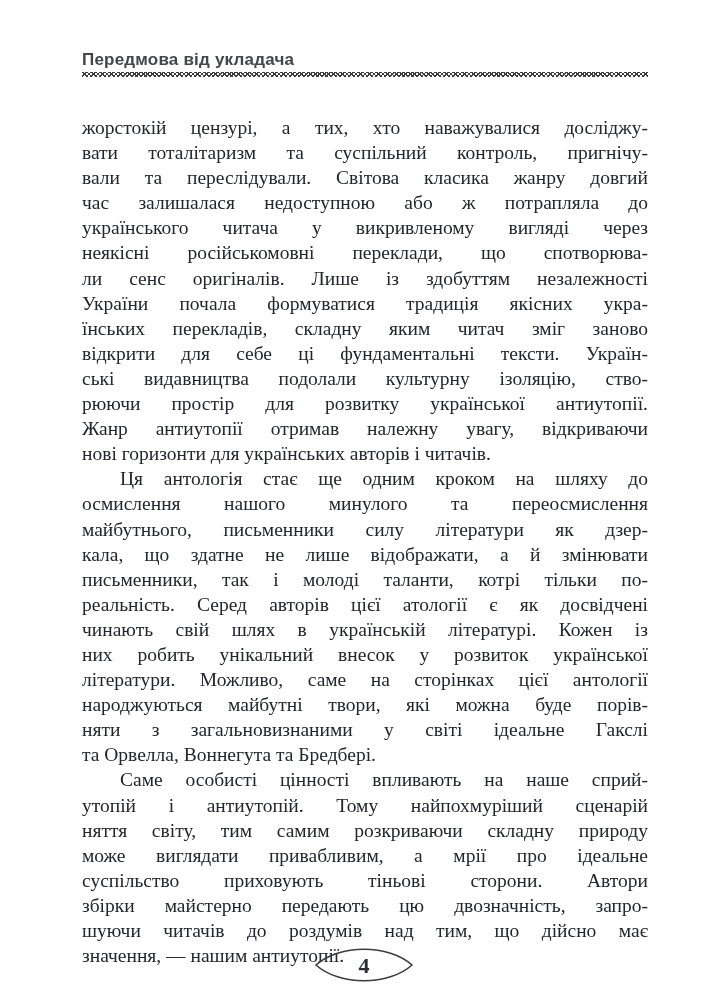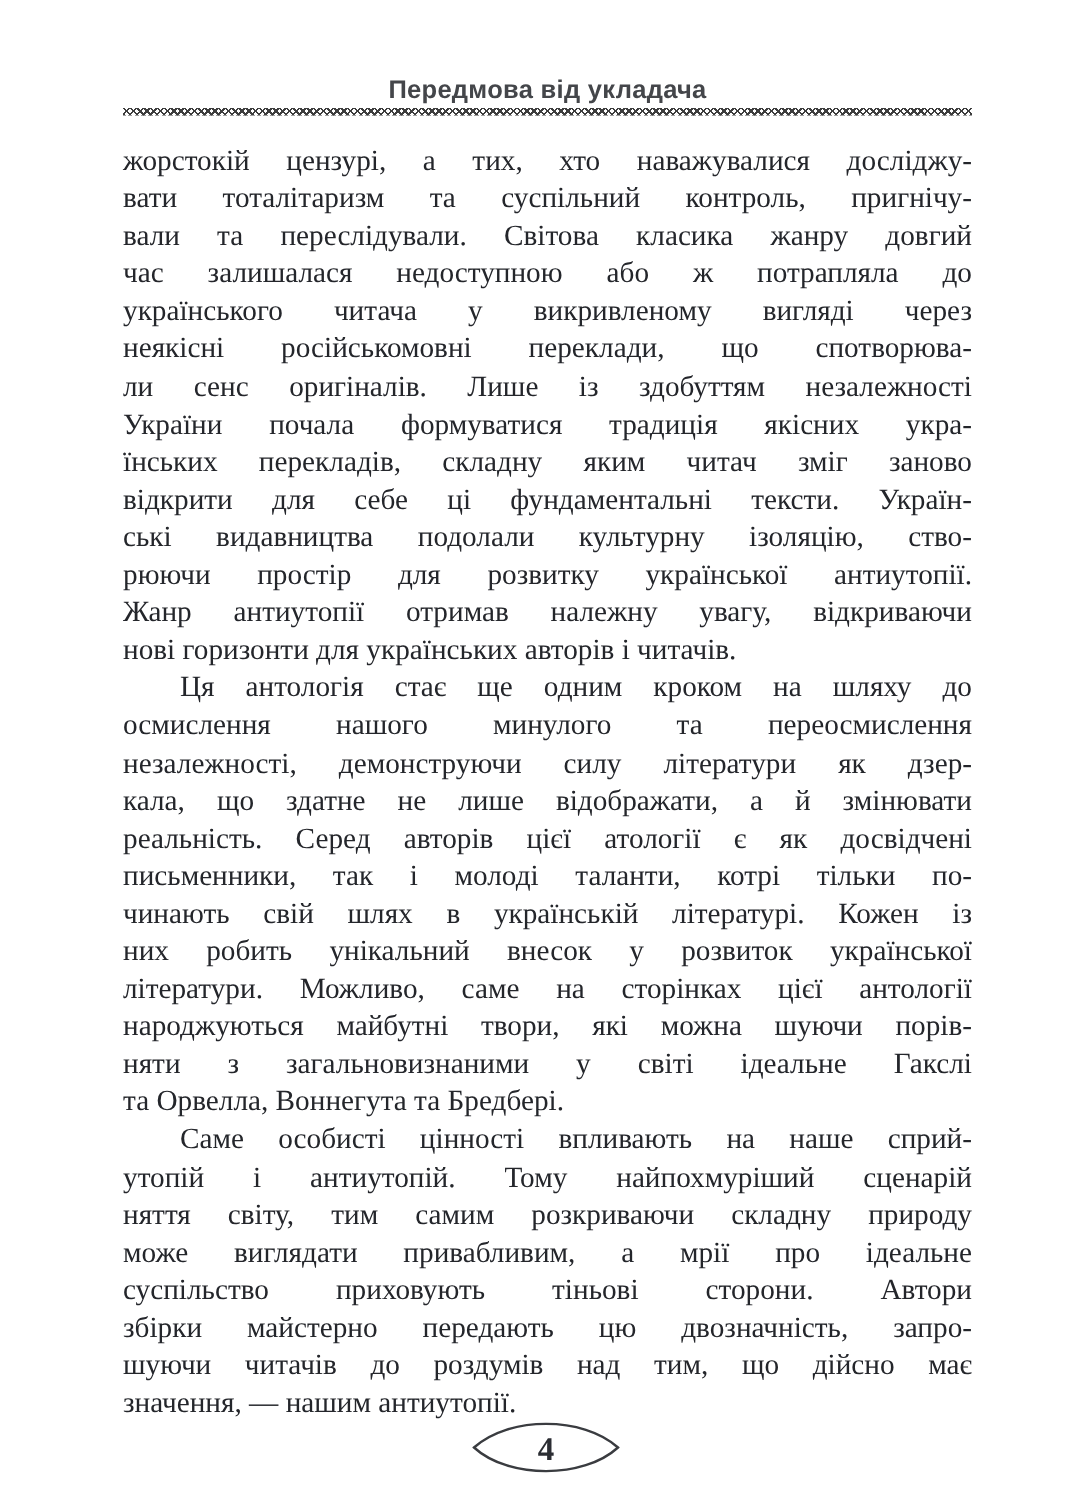--- a/index.html
+++ b/index.html
@@ -27,36 +27,35 @@
 
   
   .running-head {
     margin-top: 50px;
     font-family: "Liberation Sans", "DejaVu Sans", sans-serif;
     font-size: 17px;
     font-weight: bold;
     letter-spacing: 0.2px;
     color: #44464a;
     line-height: 20px;
-    text-align: center;
   }
 
   .ornament-rule {
     margin-top: 2px;
     height: 5px;
     width: 100%;
     background-image:
       repeating-linear-gradient(45deg,  #3d3d3d 0, #3d3d3d 1.2px, transparent 1.2px, transparent 3.2px),
       repeating-linear-gradient(-45deg, #3d3d3d 0, #3d3d3d 1.2px, transparent 1.2px, transparent 3.2px);
     background-size: 100% 100%;
   }
 
   
   .text-block {
-    margin-top: 18px;
+    margin-top: 38px;
   }
 
   .para { }
 
   .line {
     font-size: 19.5px;
     line-height: 25.1px;
     white-space: normal;
     text-align: justify;
     text-align-last: justify;
@@ -132,28 +131,28 @@
           <div class="line">їнських перекладів, складну яким читач зміг заново</div>
           <div class="line">відкрити для себе ці фундаментальні тексти. Україн-</div>
           <div class="line">ські видавництва подолали культурну ізоляцію, ство-</div>
           <div class="line">рюючи простір для розвитку української антиутопії.</div>
           <div class="line">Жанр антиутопії отримав належну увагу, відкриваючи</div>
           <div class="line lastline">нові горизонти для українських авторів і читачів.</div>
         </div>
         <div class="para">
           <div class="line indent">Ця антологія стає ще одним кроком на шляху до</div>
           <div class="line">осмислення нашого минулого та переосмислення</div>
-          <div class="line">незалежності, демонструючи силу літератури як дзер-</div>
+          <div class="line">майбутнього, письменники силу літератури як дзер-</div>
           <div class="line">кала, що здатне не лише відображати, а й змінювати</div>
+          <div class="line">письменники, так і молоді таланти, котрі тільки по-</div>
           <div class="line">реальність. Серед авторів цієї атології є як досвідчені</div>
-          <div class="line">письменники, так і молоді таланти, котрі тільки по-</div>
           <div class="line">чинають свій шлях в українській літературі. Кожен із</div>
           <div class="line">них робить унікальний внесок у розвиток української</div>
           <div class="line">літератури. Можливо, саме на сторінках цієї антології</div>
-          <div class="line">народжуються майбутні твори, які можна шуючи порів-</div>
+          <div class="line">народжуються майбутні твори, які можна буде порів-</div>
           <div class="line">няти з загальновизнаними у світі ідеальне Гакслі</div>
           <div class="line lastline">та Орвелла, Воннегута та Бредбері.</div>
         </div>
         <div class="para">
           <div class="line indent">Саме особисті цінності впливають на наше сприй-</div>
           <div class="line">утопій і антиутопій. Тому найпохмуріший сценарій</div>
           <div class="line">няття світу, тим самим розкриваючи складну природу</div>
           <div class="line">може виглядати привабливим, а мрії про ідеальне</div>
           <div class="line">суспільство приховують тіньові сторони. Автори</div>
           <div class="line">збірки майстерно передають цю двозначність, запро-</div>

